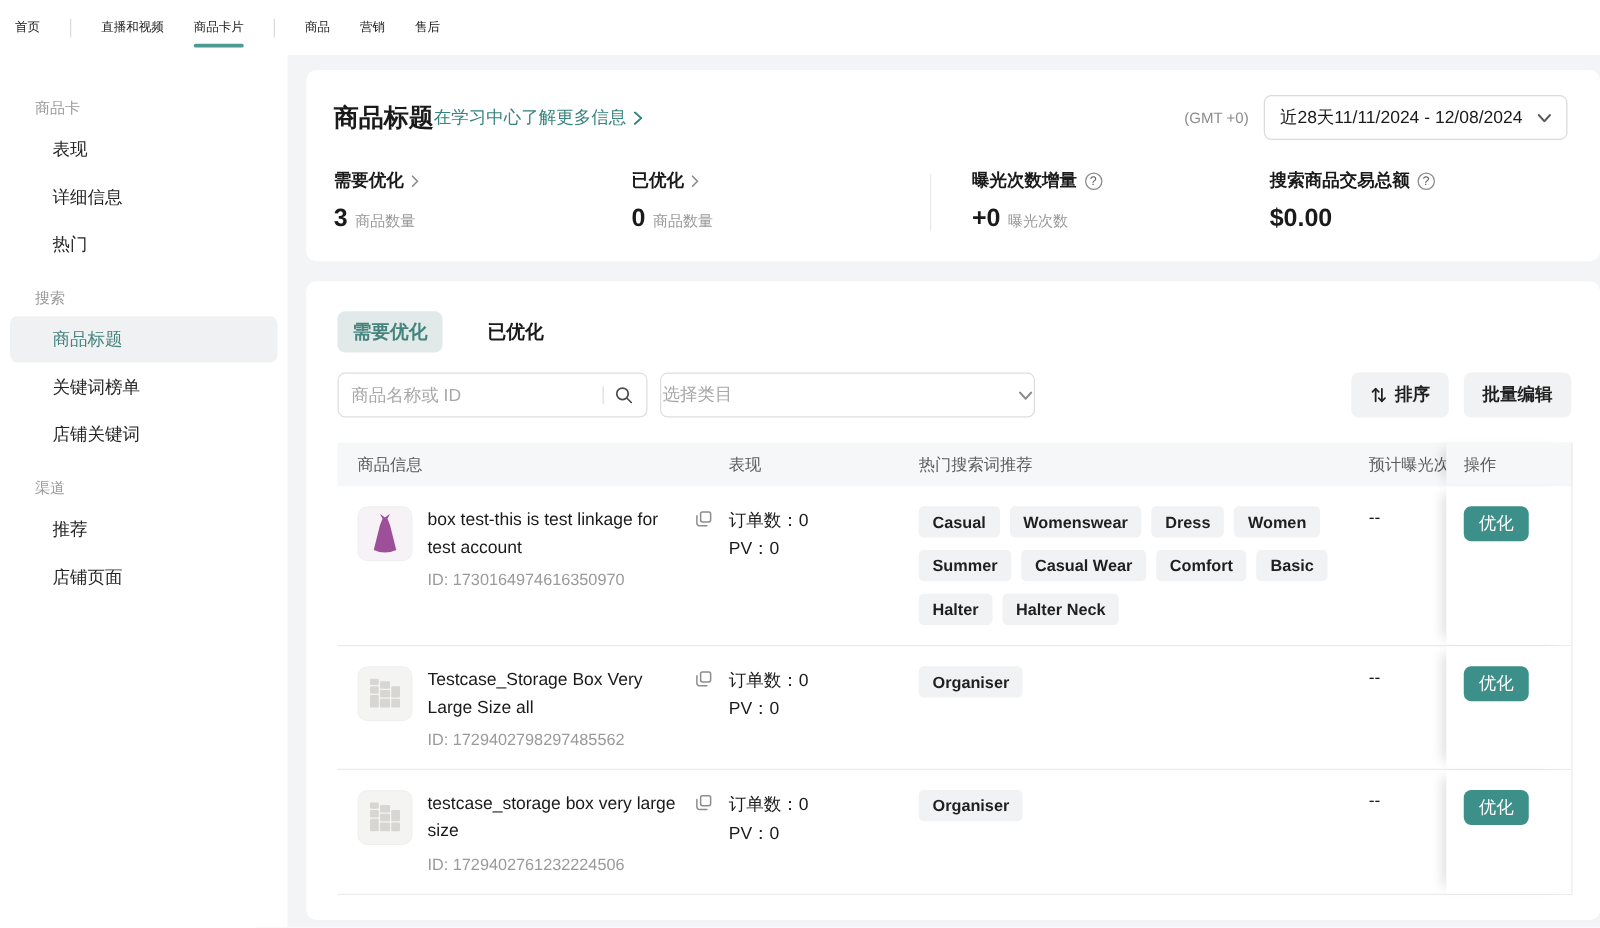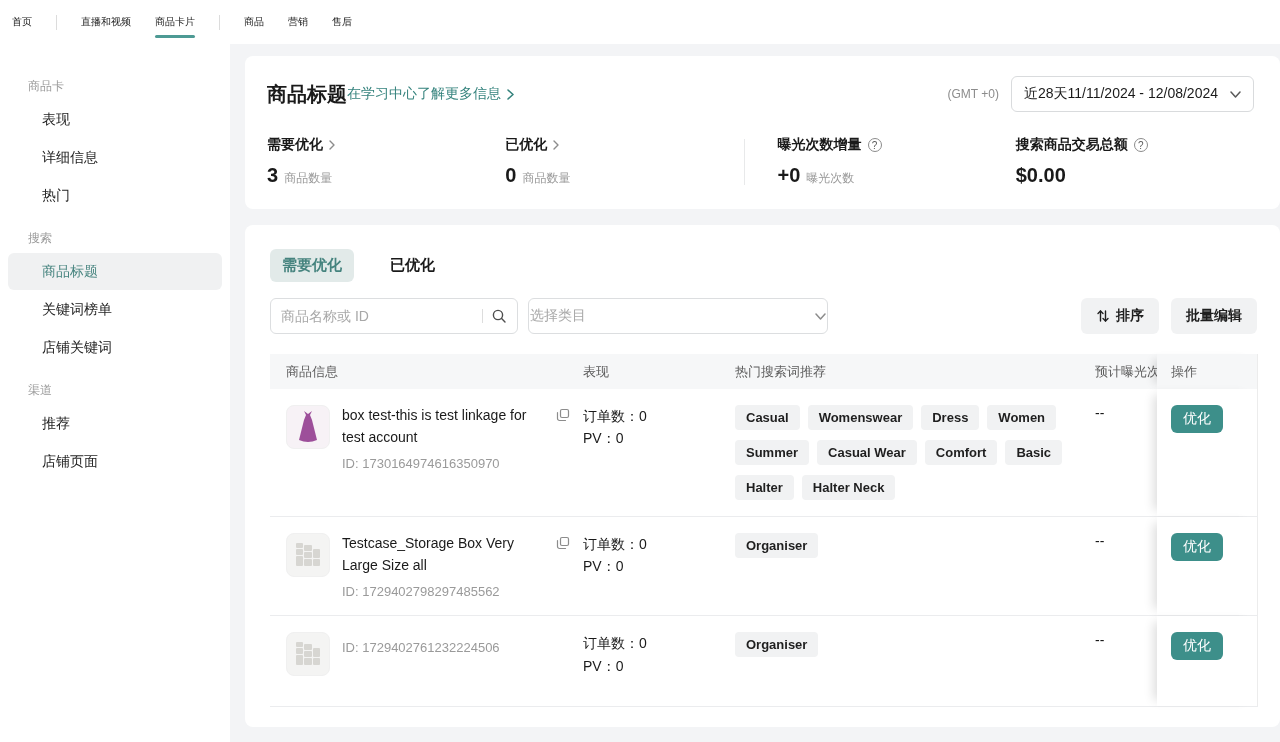--- a/index.html
+++ b/index.html
@@ -350,20 +350,29 @@
                     <rect x="3" y="9" width="7" height="6" rx="1"></rect>
                     <rect x="11" y="12" width="8" height="6" rx="1"></rect>
                     <rect x="20" y="9" width="7" height="9" rx="1"></rect>
                     <rect x="3" y="16" width="7" height="10" rx="1"></rect>
                     <rect x="11" y="19" width="8" height="7" rx="1"></rect>
                     <rect x="20" y="19" width="7" height="7" rx="1"></rect>
                   </g>
                 </svg>
             </div>
             <div>
+              <div class="title-row">
+                <span class="ptitle">testcase_storage box very large size</span>
+                <span class="copy-ic">
+                  <svg width="14" height="14" viewBox="0 0 14 14">
+                      <rect x="4.5" y="1.5" width="8" height="8" rx="1.5" fill="none" stroke="#8c8c8c" stroke-width="1.2"></rect>
+                      <path d="M9.5 12.5 h-6 a2 2 0 0 1 -2 -2 v-6" fill="none" stroke="#8c8c8c" stroke-width="1.2" stroke-linecap="round"></path>
+                    </svg>
+                </span>
+              </div>
               <div class="pid">ID: 1729402761232224506</div>
             </div>
           </div>
           <div class="col2 cell perf">
             <div>订单数：0</div>
             <div>PV：0</div>
           </div>
           <div class="col3 cell tags">
             <span class="tag">Organiser</span>
           </div>

